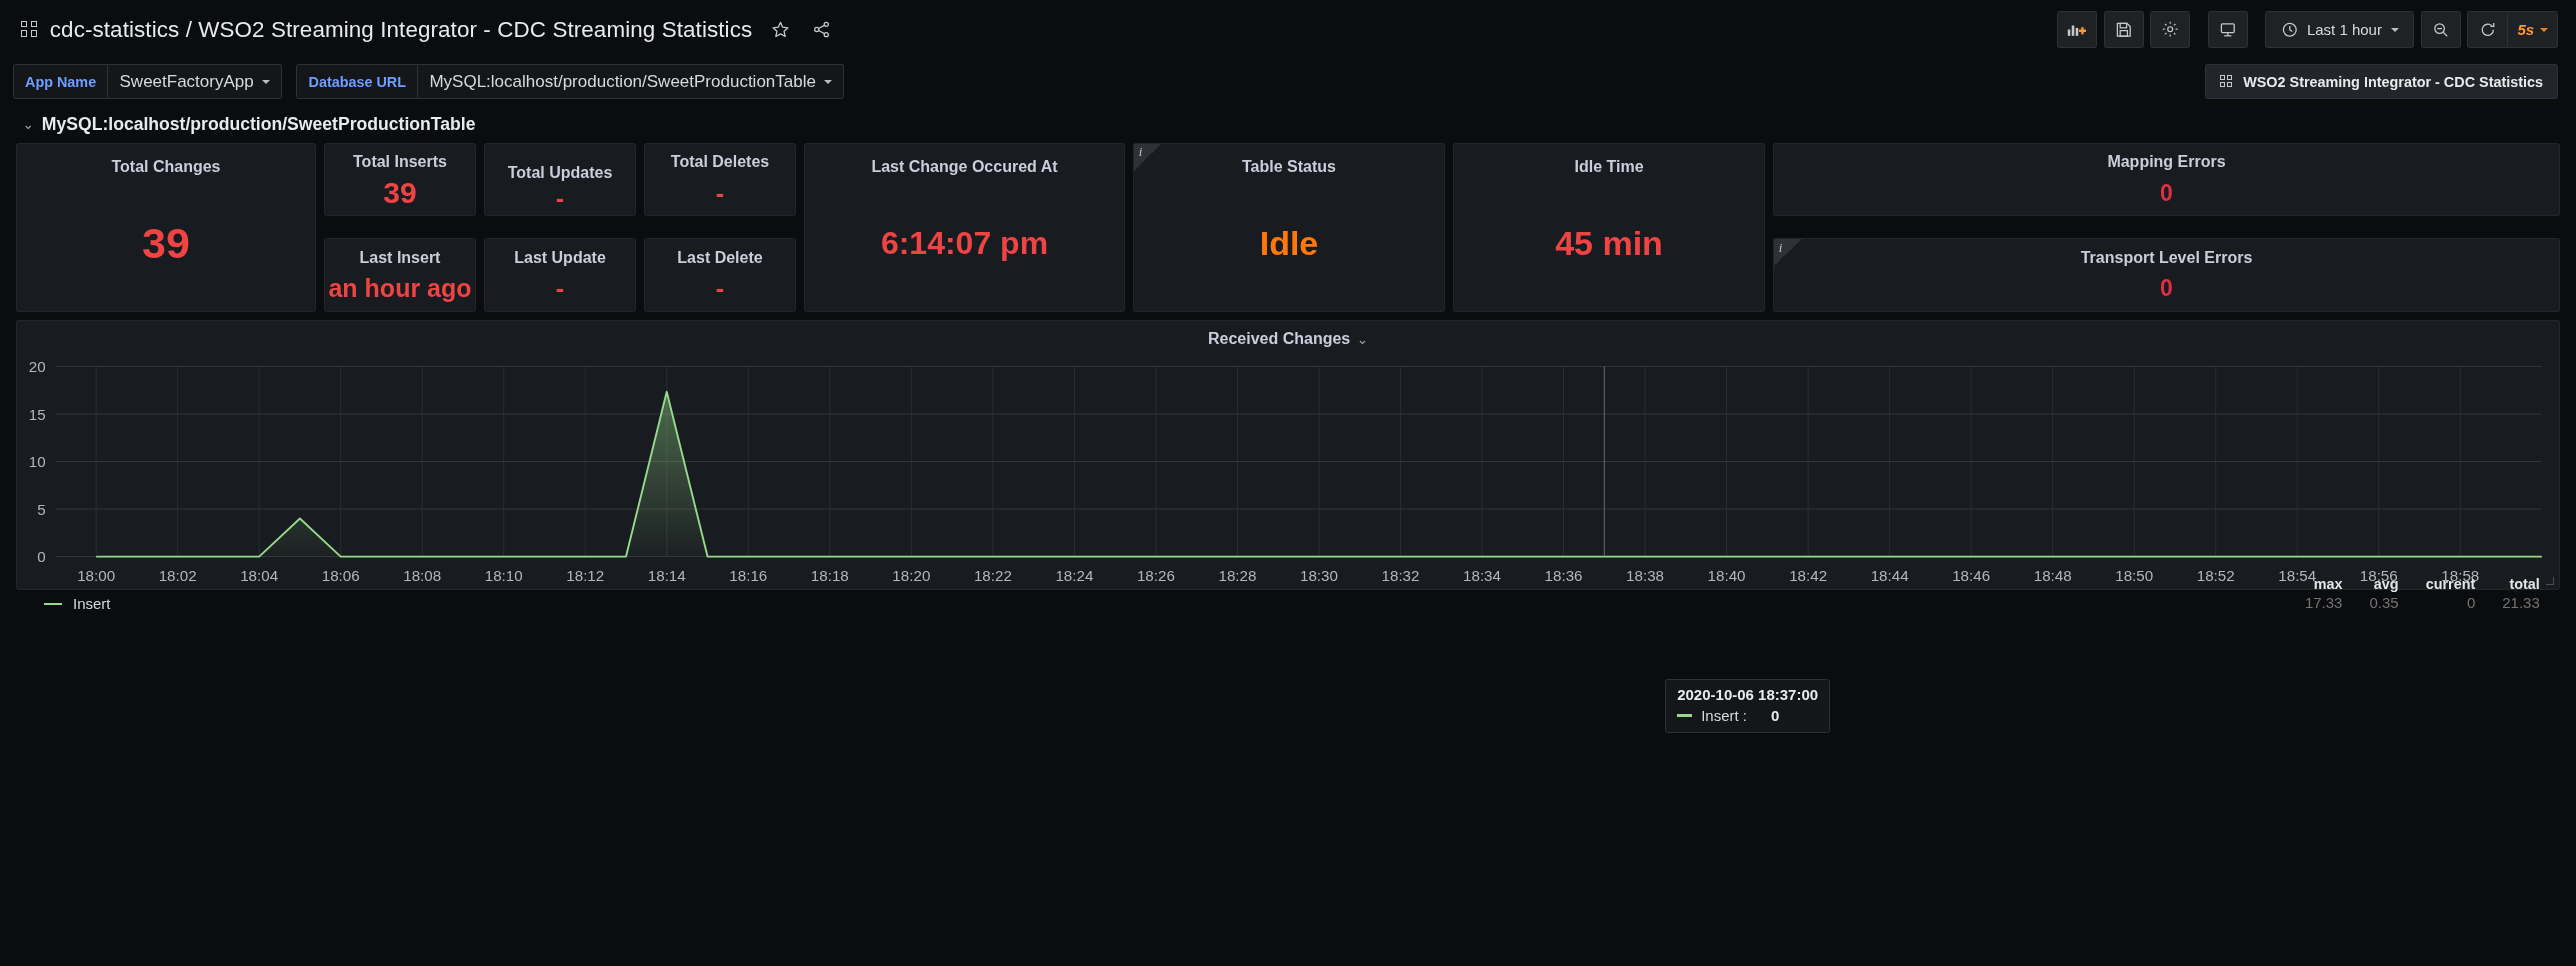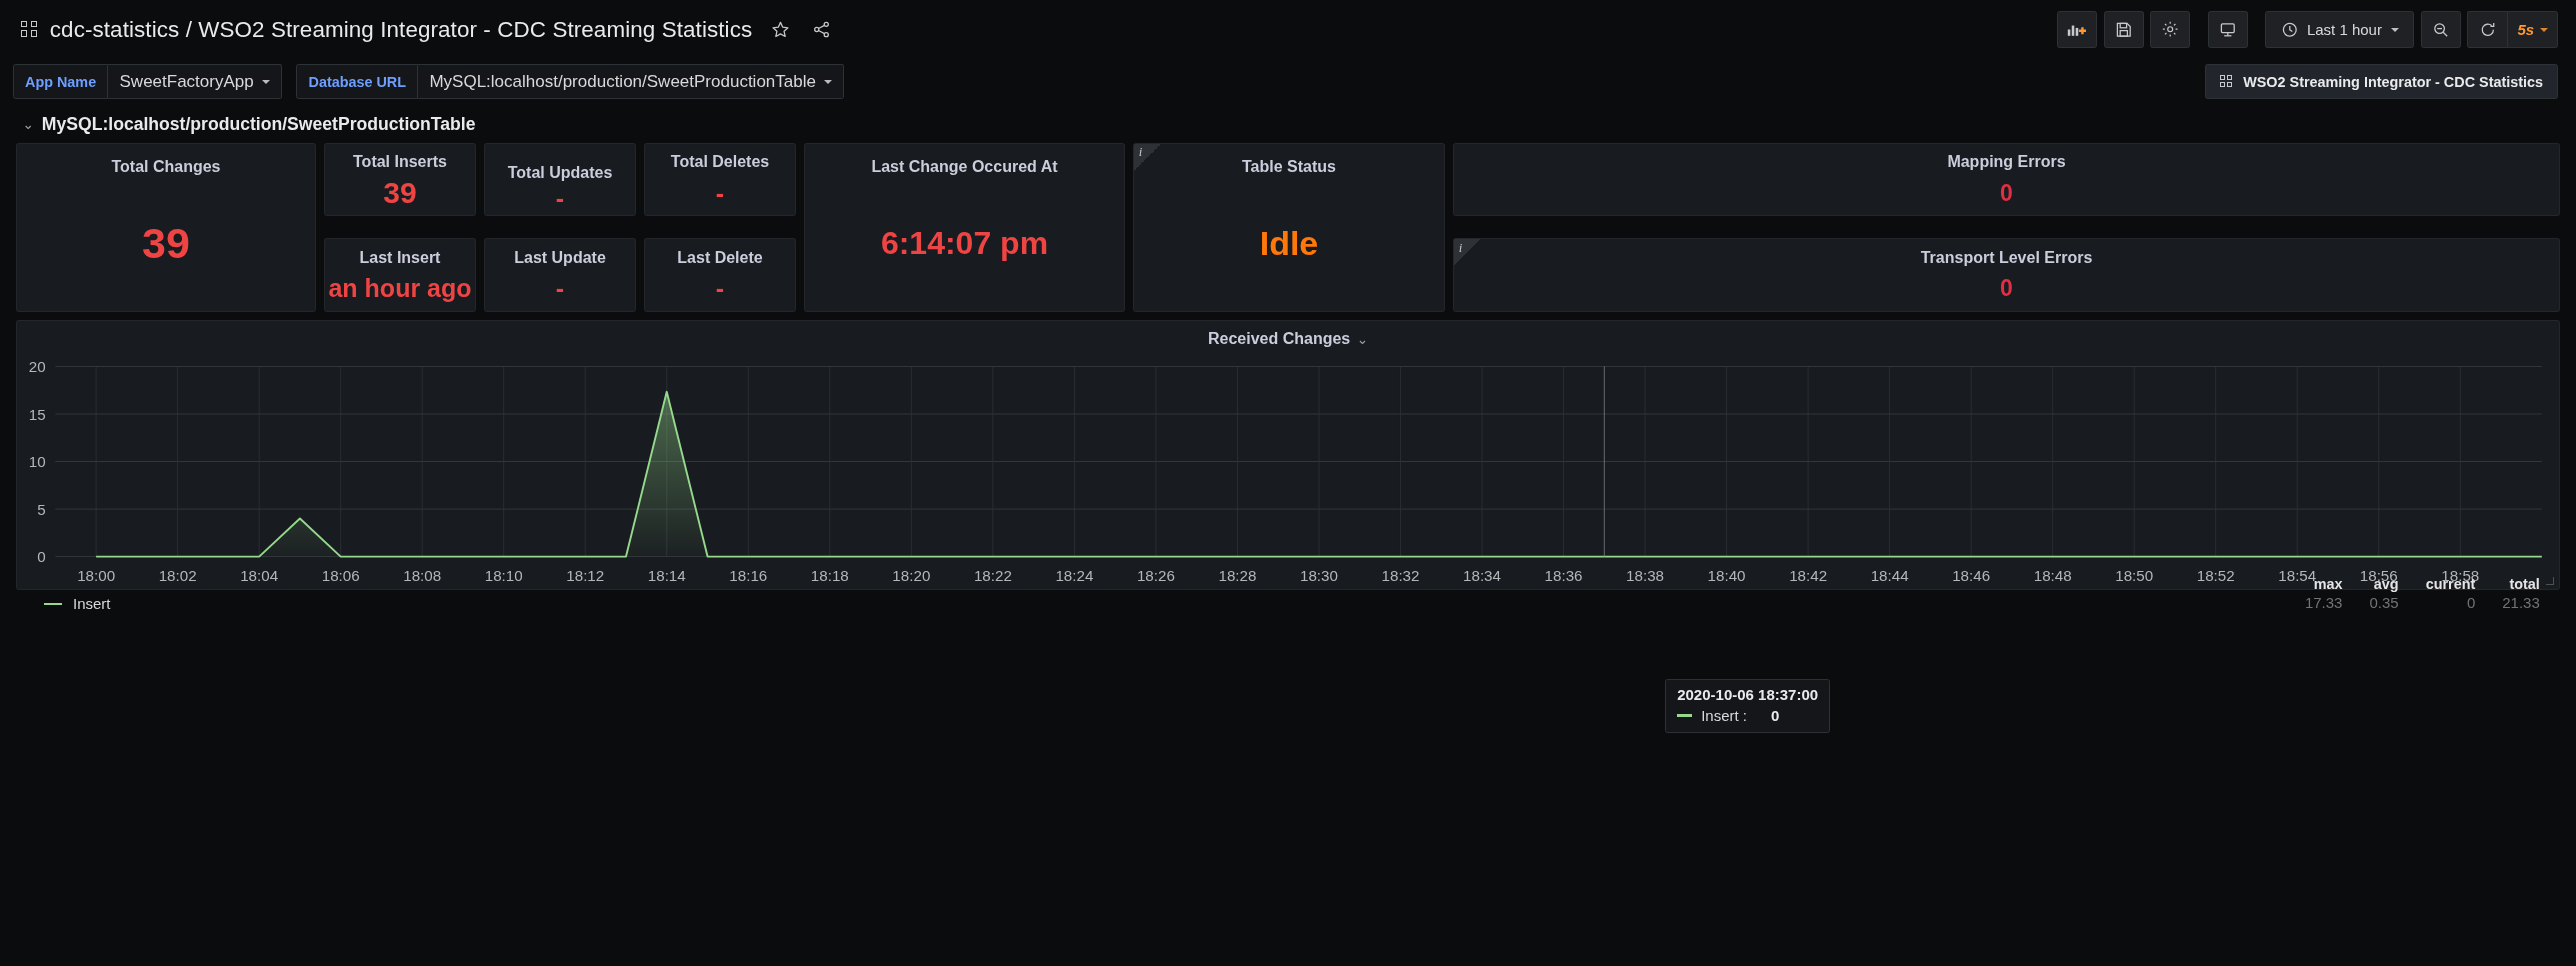--- a/index.html
+++ b/index.html
@@ -328,20 +328,24 @@
   </div>
 
   <div class="panel" style="width:312px">
     <div class="info-corner">
         <span>i</span>
       </div>
     <div class="panel-title">Table Status</div>
     <div class="panel-value orange" style="font-size:34px">Idle</div>
   </div>
 
+  <div class="panel" style="width:312px">
+    <div class="panel-title">Idle Time</div>
+    <div class="panel-value" style="font-size:34px">45 min</div>
+  </div>
 
   <div class="col-stack" style="flex:1 1 auto">
     <div class="panel" style="height:81px;width:100%">
       <div class="panel-title" style="padding-top:9.6px">Mapping Errors</div>
       <div class="panel-value red">0</div>
     </div>
     <div class="panel" style="height:81px;width:100%">
       <div class="info-corner">
           <span>i</span>
         </div>

